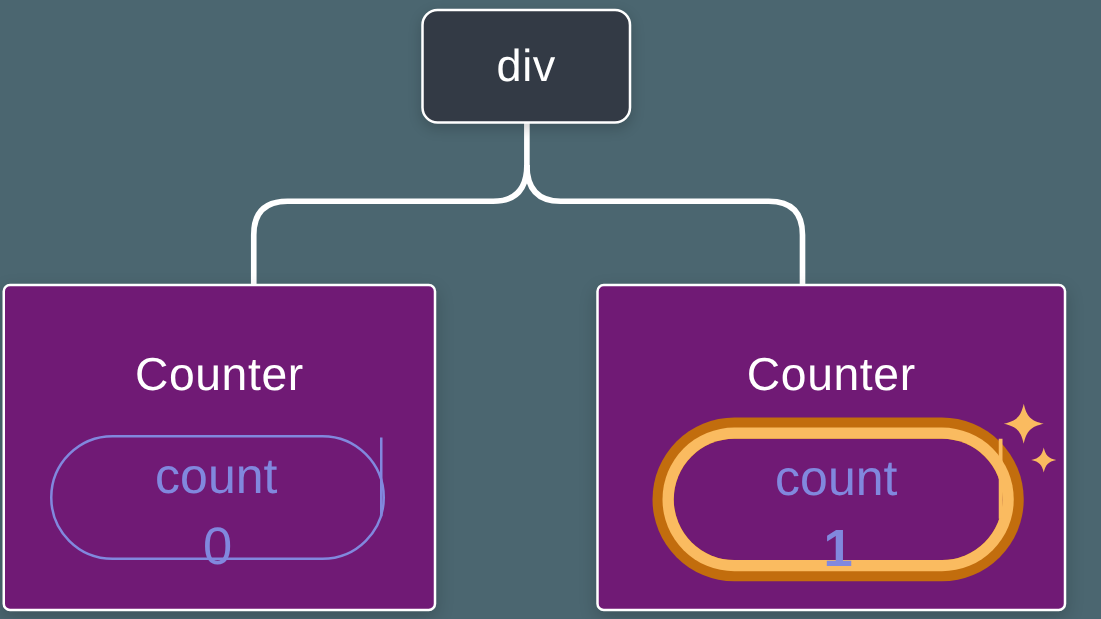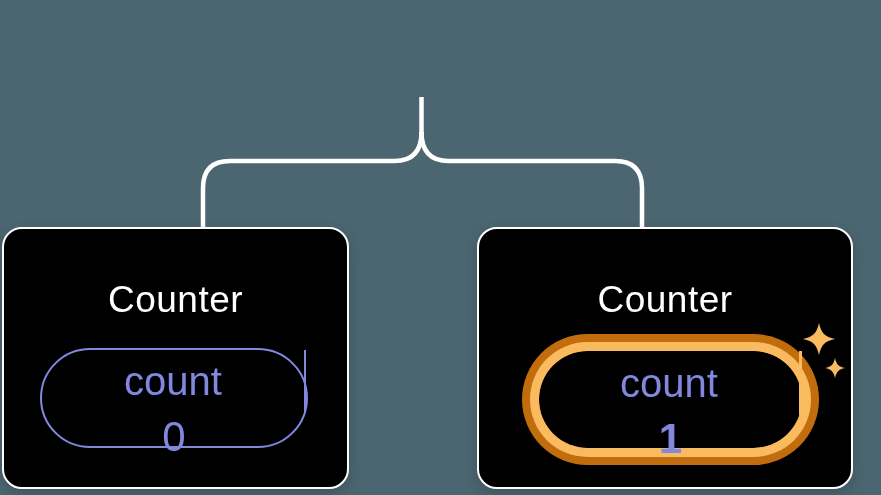--- a/index.html
+++ b/index.html
@@ -19,23 +19,23 @@
     border:2.5px solid #FFFFFF;
     border-radius:13px;
     box-shadow:0 4px 10px rgba(0,0,0,0.18);
     display:flex;align-items:center;justify-content:center;
   }
   .node-root-label{color:#FFFFFF;font-size:36px;font-weight:400;letter-spacing:0.5px;}
 
   .card{
     position:absolute;top:227px;height:262px;
     box-sizing:border-box;
-    background:#000000;
+    background:#701a75;
     border:2.5px solid #FFFFFF;
-    border-radius:20px;
+    border-radius:6px;
     box-shadow:0 5px 14px rgba(0,0,0,0.18);
   }
   .card-left{left:2px;width:347px;}
   .card-right{left:477px;width:376px;}
 
   .card-title{
     position:absolute;left:0;right:0;top:50px;
     text-align:center;
     color:#FFFFFF;font-size:37px;font-weight:500;letter-spacing:0.5px;
   }
@@ -72,20 +72,23 @@
 <div class="stage">
 
   <svg class="connector" viewBox="0 0 881 495" xmlns="http://www.w3.org/2000/svg">
     <g stroke="#FFFFFF" stroke-width="4.5" fill="none">
       <path d="M421.5 97 L421.5 134"></path>
       <path d="M421.5 132 Q421.5 161 394.5 161 L230 161 Q203 161 203 188 L203 228"></path>
       <path d="M421.5 132 Q421.5 161 448.5 161 L615 161 Q642 161 642 188 L642 228"></path>
     </g>
   </svg>
 
+  <div class="node-root">
+    <span class="node-root-label">div</span>
+  </div>
 
   <div class="card card-left">
     <div class="card-title">Counter</div>
     <div class="pill pill-plain">
       <div class="pill-seg pill-key">count</div>
       <div class="pill-seg pill-val">0</div>
     </div>
   </div>
 
   <div class="card card-right">

